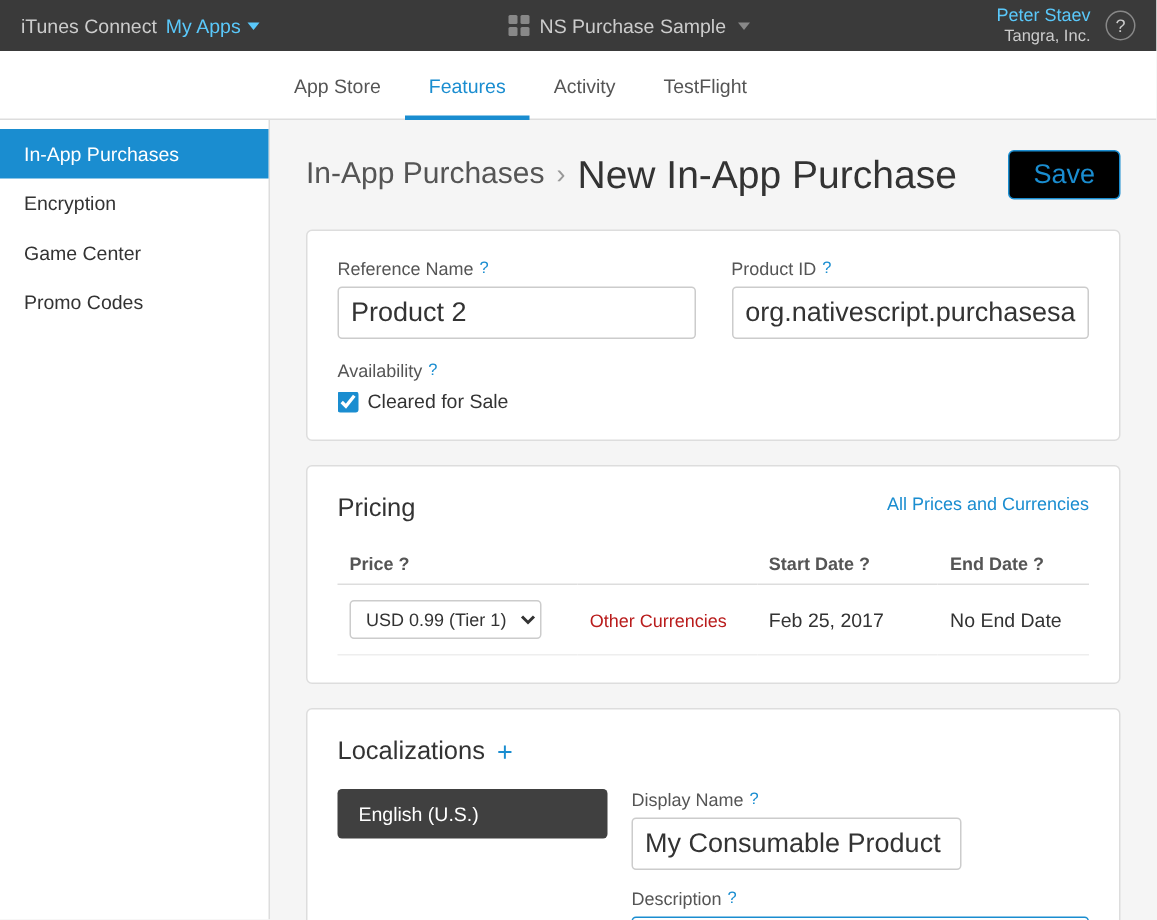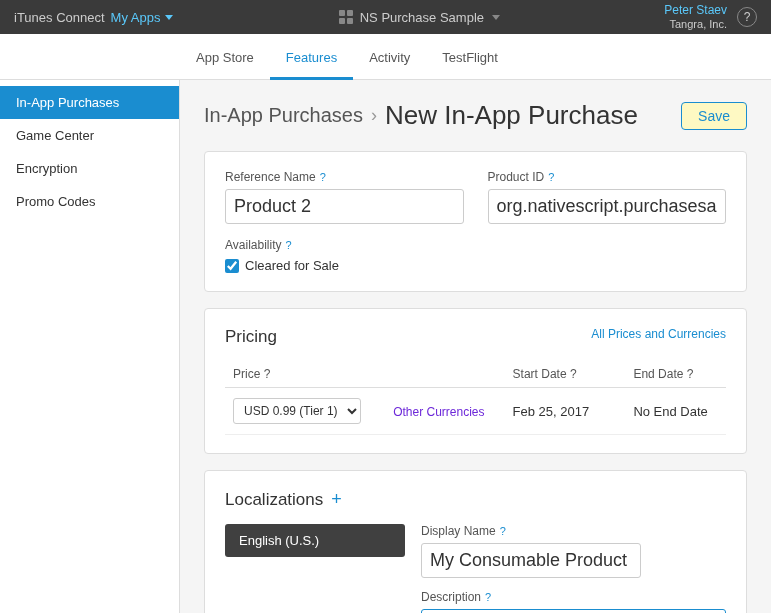--- a/index.html
+++ b/index.html
@@ -142,26 +142,26 @@
       color: #999;
       font-size: 18px;
     }
     .breadcrumb-current {
       font-size: 26px;
       color: #333;
       font-weight: 400;
     }
     .save-btn {
       margin-left: auto;
-      background: #fef9c3;
+      background: #000000;
       border: 1px solid #1a8dd0;
       color: #1a8dd0;
       padding: 5px 16px;
       border-radius: 4px;
-      font-size: 14px;
+      font-size: 18px;
       cursor: pointer;
     }
 
     
     .form-section {
       background: #fff;
       border: 1px solid #ddd;
       border-radius: 4px;
       padding: 18px 20px;
       margin-bottom: 16px;
@@ -240,53 +240,52 @@
     .pricing-table {
       width: 100%;
       border-collapse: collapse;
     }
     .pricing-table th {
       text-align: left;
       font-size: 12px;
       color: #555;
       padding: 6px 8px;
       border-bottom: 1px solid #ddd;
-      font-weight: 400;
+      font-weight: 700;
     }
     .pricing-table td {
       padding: 10px 8px;
       font-size: 13px;
       vertical-align: middle;
       border-bottom: 1px solid #eee;
     }
     .price-select {
       border: 1px solid #ccc;
       border-radius: 3px;
       padding: 4px 6px;
       font-size: 12px;
       background: #fff;
       color: #333;
       cursor: pointer;
     }
     .other-currencies-link {
-      color: #6d28d9;
+      color: #b91c1c;
       font-size: 12px;
       cursor: pointer;
     }
 
     
     .localizations-section {
       background: #fff;
       border: 1px solid #ddd;
       border-radius: 4px;
       padding: 18px 20px;
     }
     .localizations-header {
       display: flex;
-      align-items: center;
       gap: 8px;
       margin-bottom: 14px;
     }
     .localizations-title {
       font-size: 17px;
       color: #333;
       font-weight: 400;
     }
     .add-icon {
       color: #1a8dd0;
@@ -379,22 +378,22 @@
   <div class="nav-tab">App Store</div>
   <div class="nav-tab active">Features</div>
   <div class="nav-tab">Activity</div>
   <div class="nav-tab">TestFlight</div>
 </div>
 
 <div class="layout">
 
   <div class="sidebar">
     <div class="sidebar-item active">In-App Purchases</div>
+    <div class="sidebar-item">Encryption</div>
     <div class="sidebar-item">Game Center</div>
-    <div class="sidebar-item">Encryption</div>
     <div class="sidebar-item">Promo Codes</div>
   </div>
 
   <div class="main-content">
 
     <div class="breadcrumb">
       <span class="breadcrumb-item">In-App Purchases</span>
       <span class="breadcrumb-separator">›</span>
       <span class="breadcrumb-current">New In-App Purchase</span>
       <button class="save-btn">Save</button>

